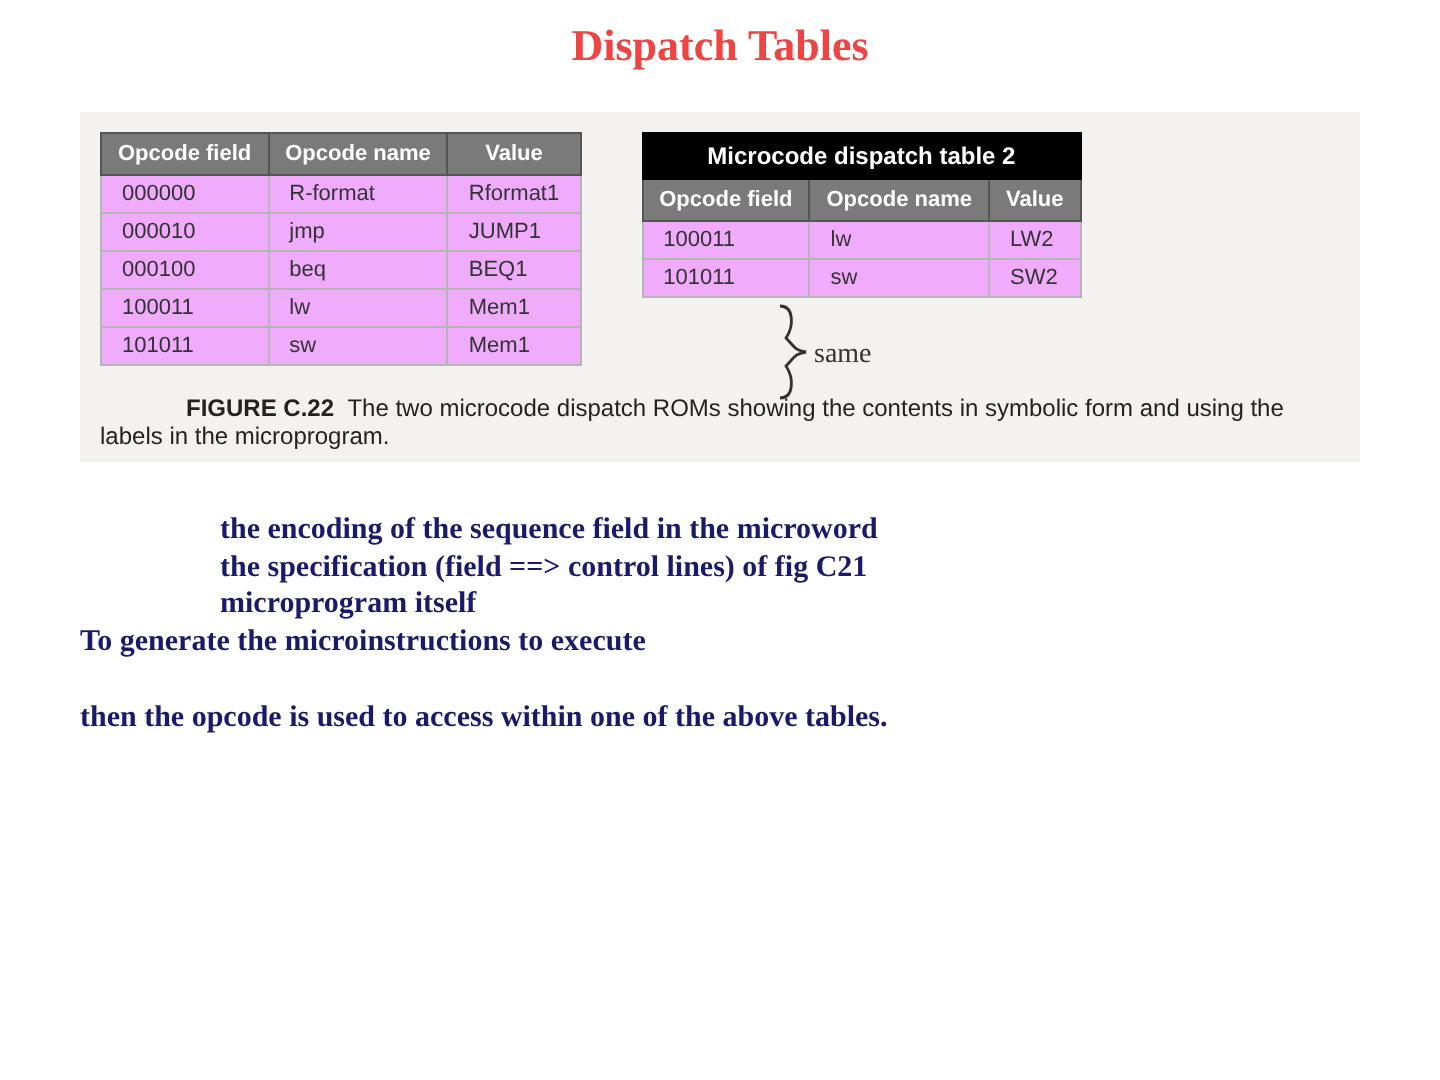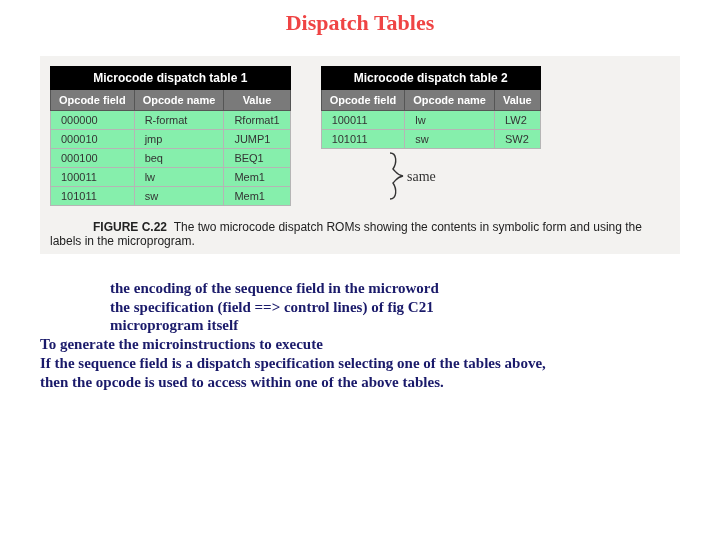--- a/index.html
+++ b/index.html
@@ -57,21 +57,21 @@
     font-weight: bold;
     text-align: center;
     padding: 4px 8px;
     border: 1px solid #555;
     font-size: 11px;
   }
   table.dispatch td {
     border: 1px solid #b5b5b5;
     padding: 3px 10px;
     color: #333;
-    background: #86efac;
+    background: #f0abfc;
     font-size: 11px;
   }
   .annot {
     position: absolute;
     left: 345px;
     top: 95px;
     font-family: "Comic Sans MS", cursive;
     font-size: 14px;
     color: #333;
     pointer-events: none;
@@ -102,23 +102,20 @@
 
 <div class="page">
 
   <div class="title">Dispatch Tables</div>
 
   <div class="figure-area">
     <div class="tables-row">
 
       <table class="dispatch">
         <tbody>
-            <tr>
-          <th class="table-title" colspan="3">Microcode dispatch table 1</th>
-        </tr>
         <tr>
           <th class="colhead">Opcode field</th>
           <th class="colhead">Opcode name</th>
           <th class="colhead">Value</th>
         </tr>
         <tr>
           <td>000000</td>
           <td>R-format</td>
           <td>Rformat1</td>
         </tr>
@@ -181,17 +178,17 @@
       &nbsp;<span>The two microcode dispatch ROMs showing the contents in symbolic form and using the labels in the microprogram.</span>
     </div>
   </div>
 
   <div class="notes">
     <br>
     <span class="indent">the encoding of the sequence field in the microword</span>
     <span class="indent">the specification (field ==&gt; control lines) of fig C21</span>
     <span class="indent">microprogram itself</span>
     <span>To generate the microinstructions to execute</span><br>
-    <span>If the sequence field is a dispatch specification selecting one of the tables above,</span><br>
+    <br>
     <span>then the opcode is used to access within one of the above tables.</span>
   </div>
 
 </div>
 
 </body></html>

